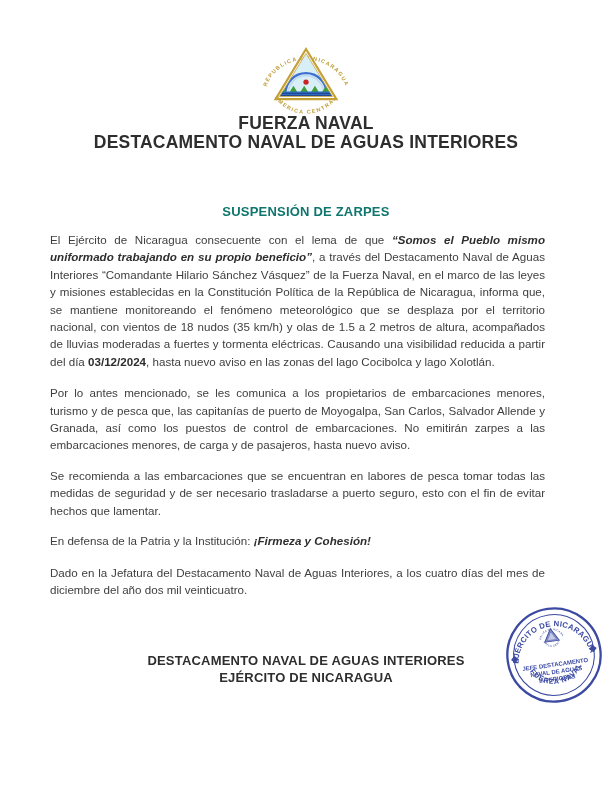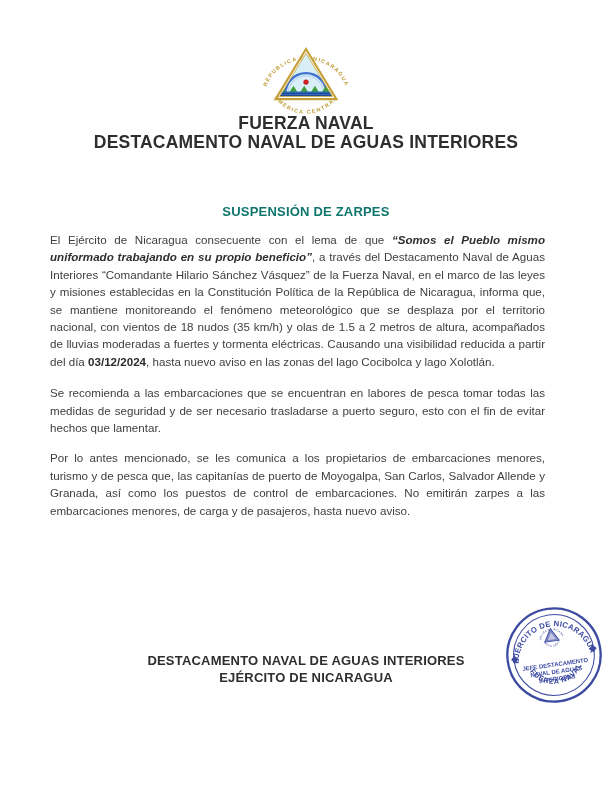--- a/index.html
+++ b/index.html
@@ -104,26 +104,28 @@
     <div>DESTACAMENTO NAVAL DE AGUAS INTERIORES</div>
   </div>
 
 
   <div class="subject-title">SUSPENSIÓN DE ZARPES</div>
 
   <div class="body-block">
 
     <p class="body-p gap-lg"><span>El Ejército de Nicaragua consecuente con el lema de que </span><span class="bi">“Somos el Pueblo mismo uniformado trabajando en su propio beneficio”</span><span>, a través del Destacamento Naval de Aguas Interiores “Comandante Hilario Sánchez Vásquez” de la Fuerza Naval, en el marco de las leyes y misiones establecidas en la Constitución Política de la República de Nicaragua, informa que, se mantiene monitoreando el fenómeno meteorológico que se desplaza por el territorio nacional, con vientos de 18 nudos (35 km/h) y olas de 1.5 a 2 metros de altura, acompañados de lluvias moderadas a fuertes y tormenta eléctricas. Causando una visibilidad reducida a partir del día </span><span class="b">03/12/2024</span><span>, hasta nuevo aviso en las zonas del lago Cocibolca y lago Xolotlán.</span></p>
 
+    <p class="body-p">Por lo antes mencionado, se les comunica a los propietarios de embarcaciones menores, turismo y de pesca que, las capitanías de puerto de Moyogalpa, San Carlos, Salvador Allende y Granada, así como los puestos de control de embarcaciones. No emitirán zarpes a las embarcaciones menores, de carga y de pasajeros, hasta nuevo aviso.</p>
+
     <p class="body-p">Se recomienda a las embarcaciones que se encuentran en labores de pesca tomar todas las medidas de seguridad y de ser necesario trasladarse a puerto seguro, esto con el fin de evitar hechos que lamentar.</p>
 
-    <p class="body-p">Por lo antes mencionado, se les comunica a los propietarios de embarcaciones menores, turismo y de pesca que, las capitanías de puerto de Moyogalpa, San Carlos, Salvador Allende y Granada, así como los puestos de control de embarcaciones. No emitirán zarpes a las embarcaciones menores, de carga y de pasajeros, hasta nuevo aviso.</p>
 
+    <p class="body-p single"><span>En defensa de la Patria y la Institución: </span><span class="bi">¡Firmeza y Cohesión!</span></p>
 
-
+    <p class="body-p">Dado en la Jefatura del Destacamento Naval de Aguas Interiores, a los cuatro días del mes de diciembre del año dos mil veinticuatro.</p>
 
   </div>
 
   <div class="footer-heading">
     <div>DESTACAMENTO NAVAL DE AGUAS INTERIORES</div>
     <div>EJÉRCITO DE NICARAGUA</div>
   </div>
 
   <div class="seal-wrap">
     <svg viewBox="0 0 104 104" width="100" height="100">

